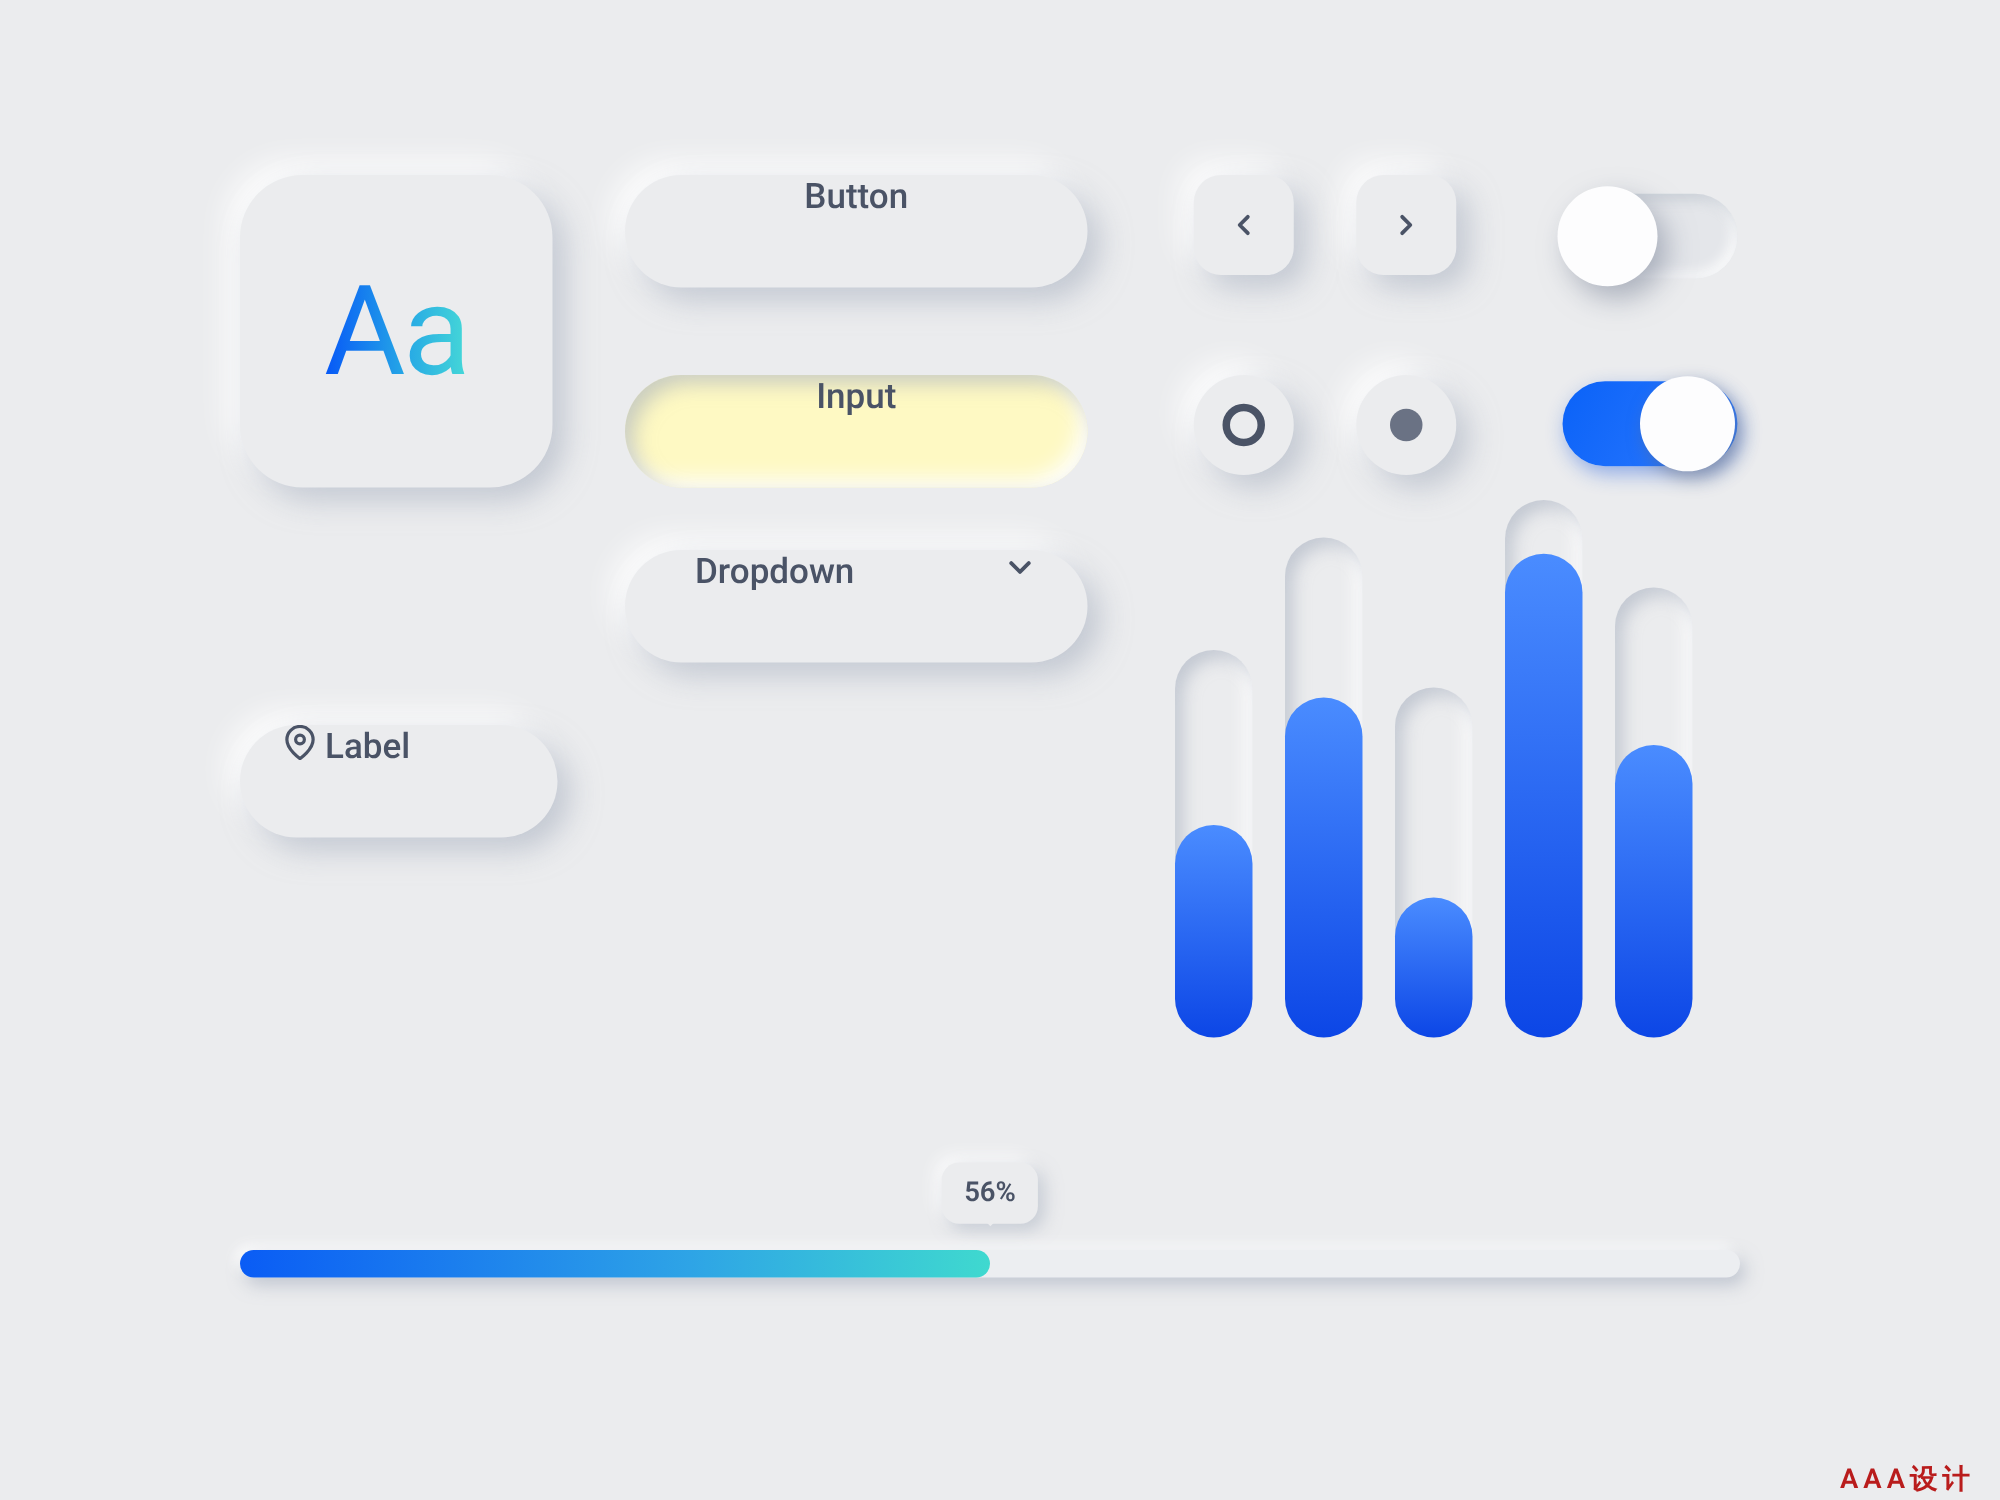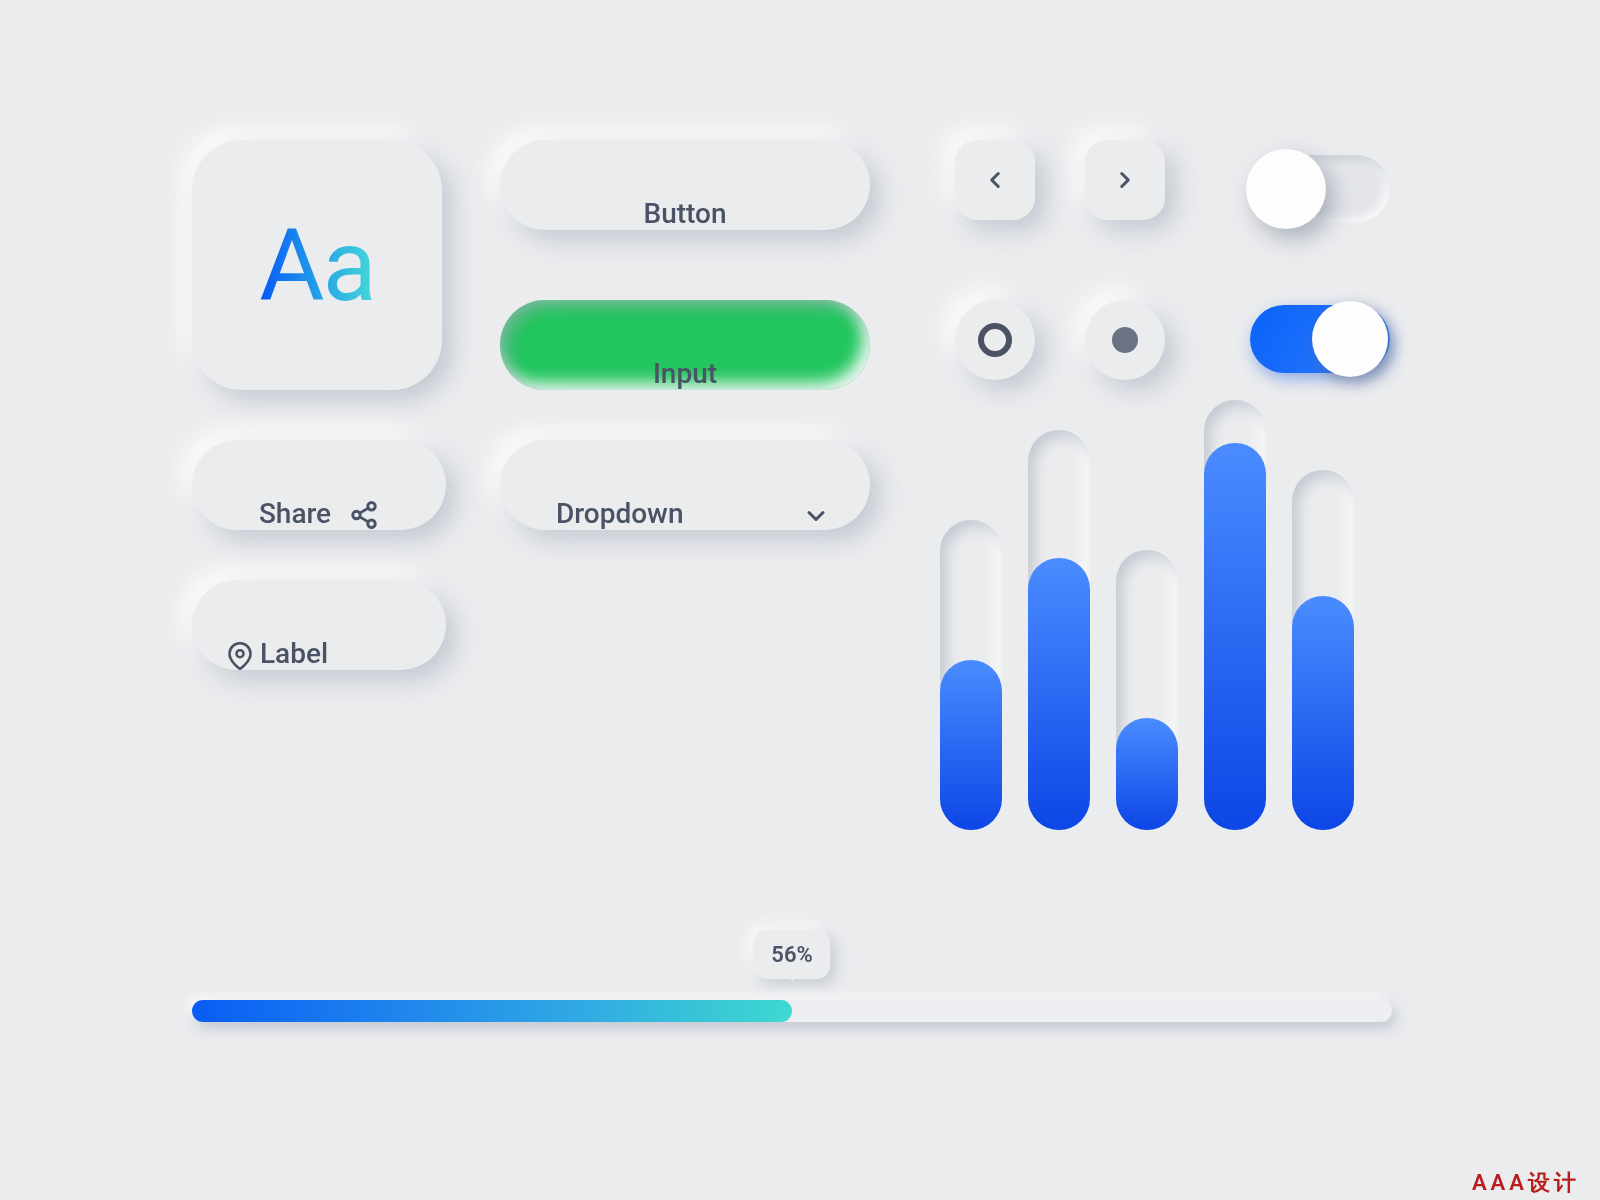--- a/index.html
+++ b/index.html
@@ -15,21 +15,21 @@
 
   
   .neumo-out {
     background: #ebecee;
     box-shadow:
       10px 10px 24px rgba(160,170,185,0.55),
       -10px -10px 24px rgba(255,255,255,0.95);
   }
   
   .neumo-in {
-    background: #22c55e;
+    background: #fef9c3;
     box-shadow:
       inset 7px 7px 16px rgba(160,170,185,0.55),
       inset -7px -7px 16px rgba(255,255,255,0.95);
   }
 
   .tile {
     position: absolute;
     border-radius: 50px;
     width: 250px; height: 250px;
     left: 192px; top: 140px;
@@ -41,21 +41,21 @@
     -webkit-background-clip: text;
     background-clip: text;
     color: transparent;
     letter-spacing: -2px;
   }
 
   .pill {
     position: absolute;
     height: 90px;
     border-radius: 45px;
-    display: flex; align-items: flex-end; justify-content: center;
+    display: flex; align-items: flex-start; justify-content: center;
     font-size: 28px; font-weight: 500; color:#4a5366;
   }
   .pill.left-align { justify-content: flex-start; padding: 0 34px; gap: 6px; }
 
   .btn      { left: 500px; top: 140px; width: 370px; }
   .inp      { left: 500px; top: 300px; width: 370px; }
   .share    { left: 192px; top: 440px; width: 254px; justify-content:center; gap:18px;}
   .drop     { left: 500px; top: 440px; width: 370px; justify-content:space-between; padding:0 40px 0 56px;}
   .label    { left: 192px; top: 580px; width: 254px; }
   .adduser  { left: 500px; top: 580px; width: 370px; }
@@ -143,32 +143,20 @@
   </div>
 
   <div class="pill btn neumo-out">
     <span>Button</span>
   </div>
 
   <div class="pill inp neumo-in">
     <span>Input</span>
   </div>
 
-  <div class="pill share neumo-out">
-    <span>Share</span>
-    <span class="ico">
-      <svg width="30" height="30" viewBox="0 0 24 24" fill="none" stroke="currentColor" stroke-width="2.3" stroke-linecap="round" stroke-linejoin="round">
-        <circle cx="18" cy="5" r="3"></circle>
-          <circle cx="6" cy="12" r="3"></circle>
-          <circle cx="18" cy="19" r="3"></circle>
-        <line x1="8.6" y1="10.5" x2="15.4" y2="6.5"></line>
-          <line x1="8.6" y1="13.5" x2="15.4" y2="17.5"></line>
-      </svg>
-    </span>
-  </div>
 
   <div class="pill drop neumo-out">
     <span>Dropdown</span>
     <span class="ico">
       <svg width="28" height="28" viewBox="0 0 24 24" fill="none" stroke="currentColor" stroke-width="2.6" stroke-linecap="round" stroke-linejoin="round">
         <polyline points="6 9 12 15 18 9"></polyline>
       </svg>
     </span>
   </div>
 

